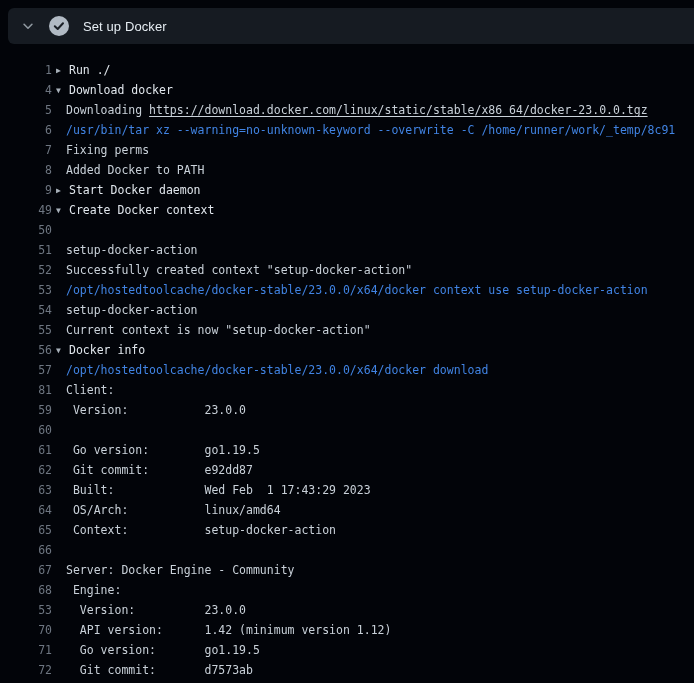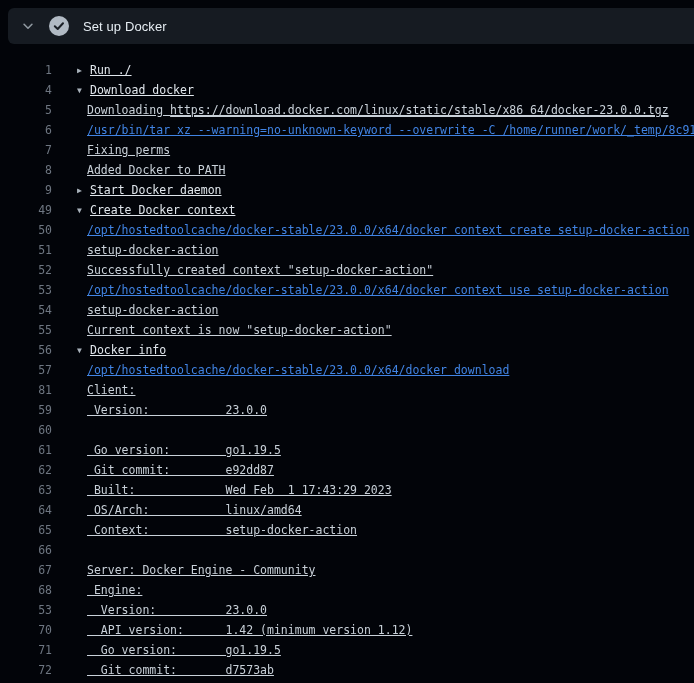--- a/index.html
+++ b/index.html
@@ -23,21 +23,21 @@
     font-family:"Liberation Sans","DejaVu Sans",sans-serif;
     font-size:13px;font-weight:400;letter-spacing:.1px;
   }
 
   .log{position:absolute;left:0;top:60px;width:694px;}
   .row{display:flex;height:20px;line-height:20px;font-size:11.5px;white-space:pre;}
   .num{
     flex:0 0 52px;text-align:right;color:var(--num);cursor:pointer;
     user-select:none;
   }
-  .content{margin-left:25px;color:var(--text);text-decoration:underline;}
+  .content{margin-left:4px;color:var(--text);}
   .row.group .content{color:var(--group);cursor:pointer;}
   .row.cmd .content{color:var(--cmd);}
   .row.child .content{padding-left:10px;}
   .marker{
     display:inline-block;width:13px;color:var(--marker);
     font-size:8px;vertical-align:1px;
   }
   .loglink{color:var(--text);text-decoration:underline;text-underline-offset:2px;cursor:pointer;}
 </style>
 </head>
@@ -56,21 +56,21 @@
 
 <div class="log">
     <div class="row group"><span class="num">1</span><span class="content"><span class="marker">▶</span><span>Run ./</span></span></div>
     <div class="row group"><span class="num">4</span><span class="content"><span class="marker">▼</span><span>Download docker</span></span></div>
     <div class="row child"><span class="num">5</span><span class="content"><span>Downloading </span><span class="loglink">https://download.docker.com/linux/static/stable/x86_64/docker-23.0.0.tgz</span></span></div>
     <div class="row child cmd"><span class="num">6</span><span class="content"><span>/usr/bin/tar xz --warning=no-unknown-keyword --overwrite -C /home/runner/work/_temp/8c91</span></span></div>
     <div class="row child"><span class="num">7</span><span class="content"><span>Fixing perms</span></span></div>
     <div class="row child"><span class="num">8</span><span class="content"><span>Added Docker to PATH</span></span></div>
     <div class="row group"><span class="num">9</span><span class="content"><span class="marker">▶</span><span>Start Docker daemon</span></span></div>
     <div class="row group"><span class="num">49</span><span class="content"><span class="marker">▼</span><span>Create Docker context</span></span></div>
-    <div class="row child cmd"><span class="num">50</span><span class="content"><span>/opt/hostedtoolcache/docker-stable/23.0.0/x64/docker context create setup-docker-action</span></span></div>
+    <div class="row child cmd"><span class="num">50</span></div>
     <div class="row child"><span class="num">51</span><span class="content"><span>setup-docker-action</span></span></div>
     <div class="row child"><span class="num">52</span><span class="content"><span>Successfully created context "setup-docker-action"</span></span></div>
     <div class="row child cmd"><span class="num">53</span><span class="content"><span>/opt/hostedtoolcache/docker-stable/23.0.0/x64/docker context use setup-docker-action</span></span></div>
     <div class="row child"><span class="num">54</span><span class="content"><span>setup-docker-action</span></span></div>
     <div class="row child"><span class="num">55</span><span class="content"><span>Current context is now "setup-docker-action"</span></span></div>
     <div class="row group"><span class="num">56</span><span class="content"><span class="marker">▼</span><span>Docker info</span></span></div>
     <div class="row child cmd"><span class="num">57</span><span class="content"><span>/opt/hostedtoolcache/docker-stable/23.0.0/x64/docker download</span></span></div>
     <div class="row child"><span class="num">81</span><span class="content"><span>Client:</span></span></div>
     <div class="row child"><span class="num">59</span><span class="content"><span> Version:           23.0.0</span></span></div>
     <div class="row child"><span class="num">60</span></div>

